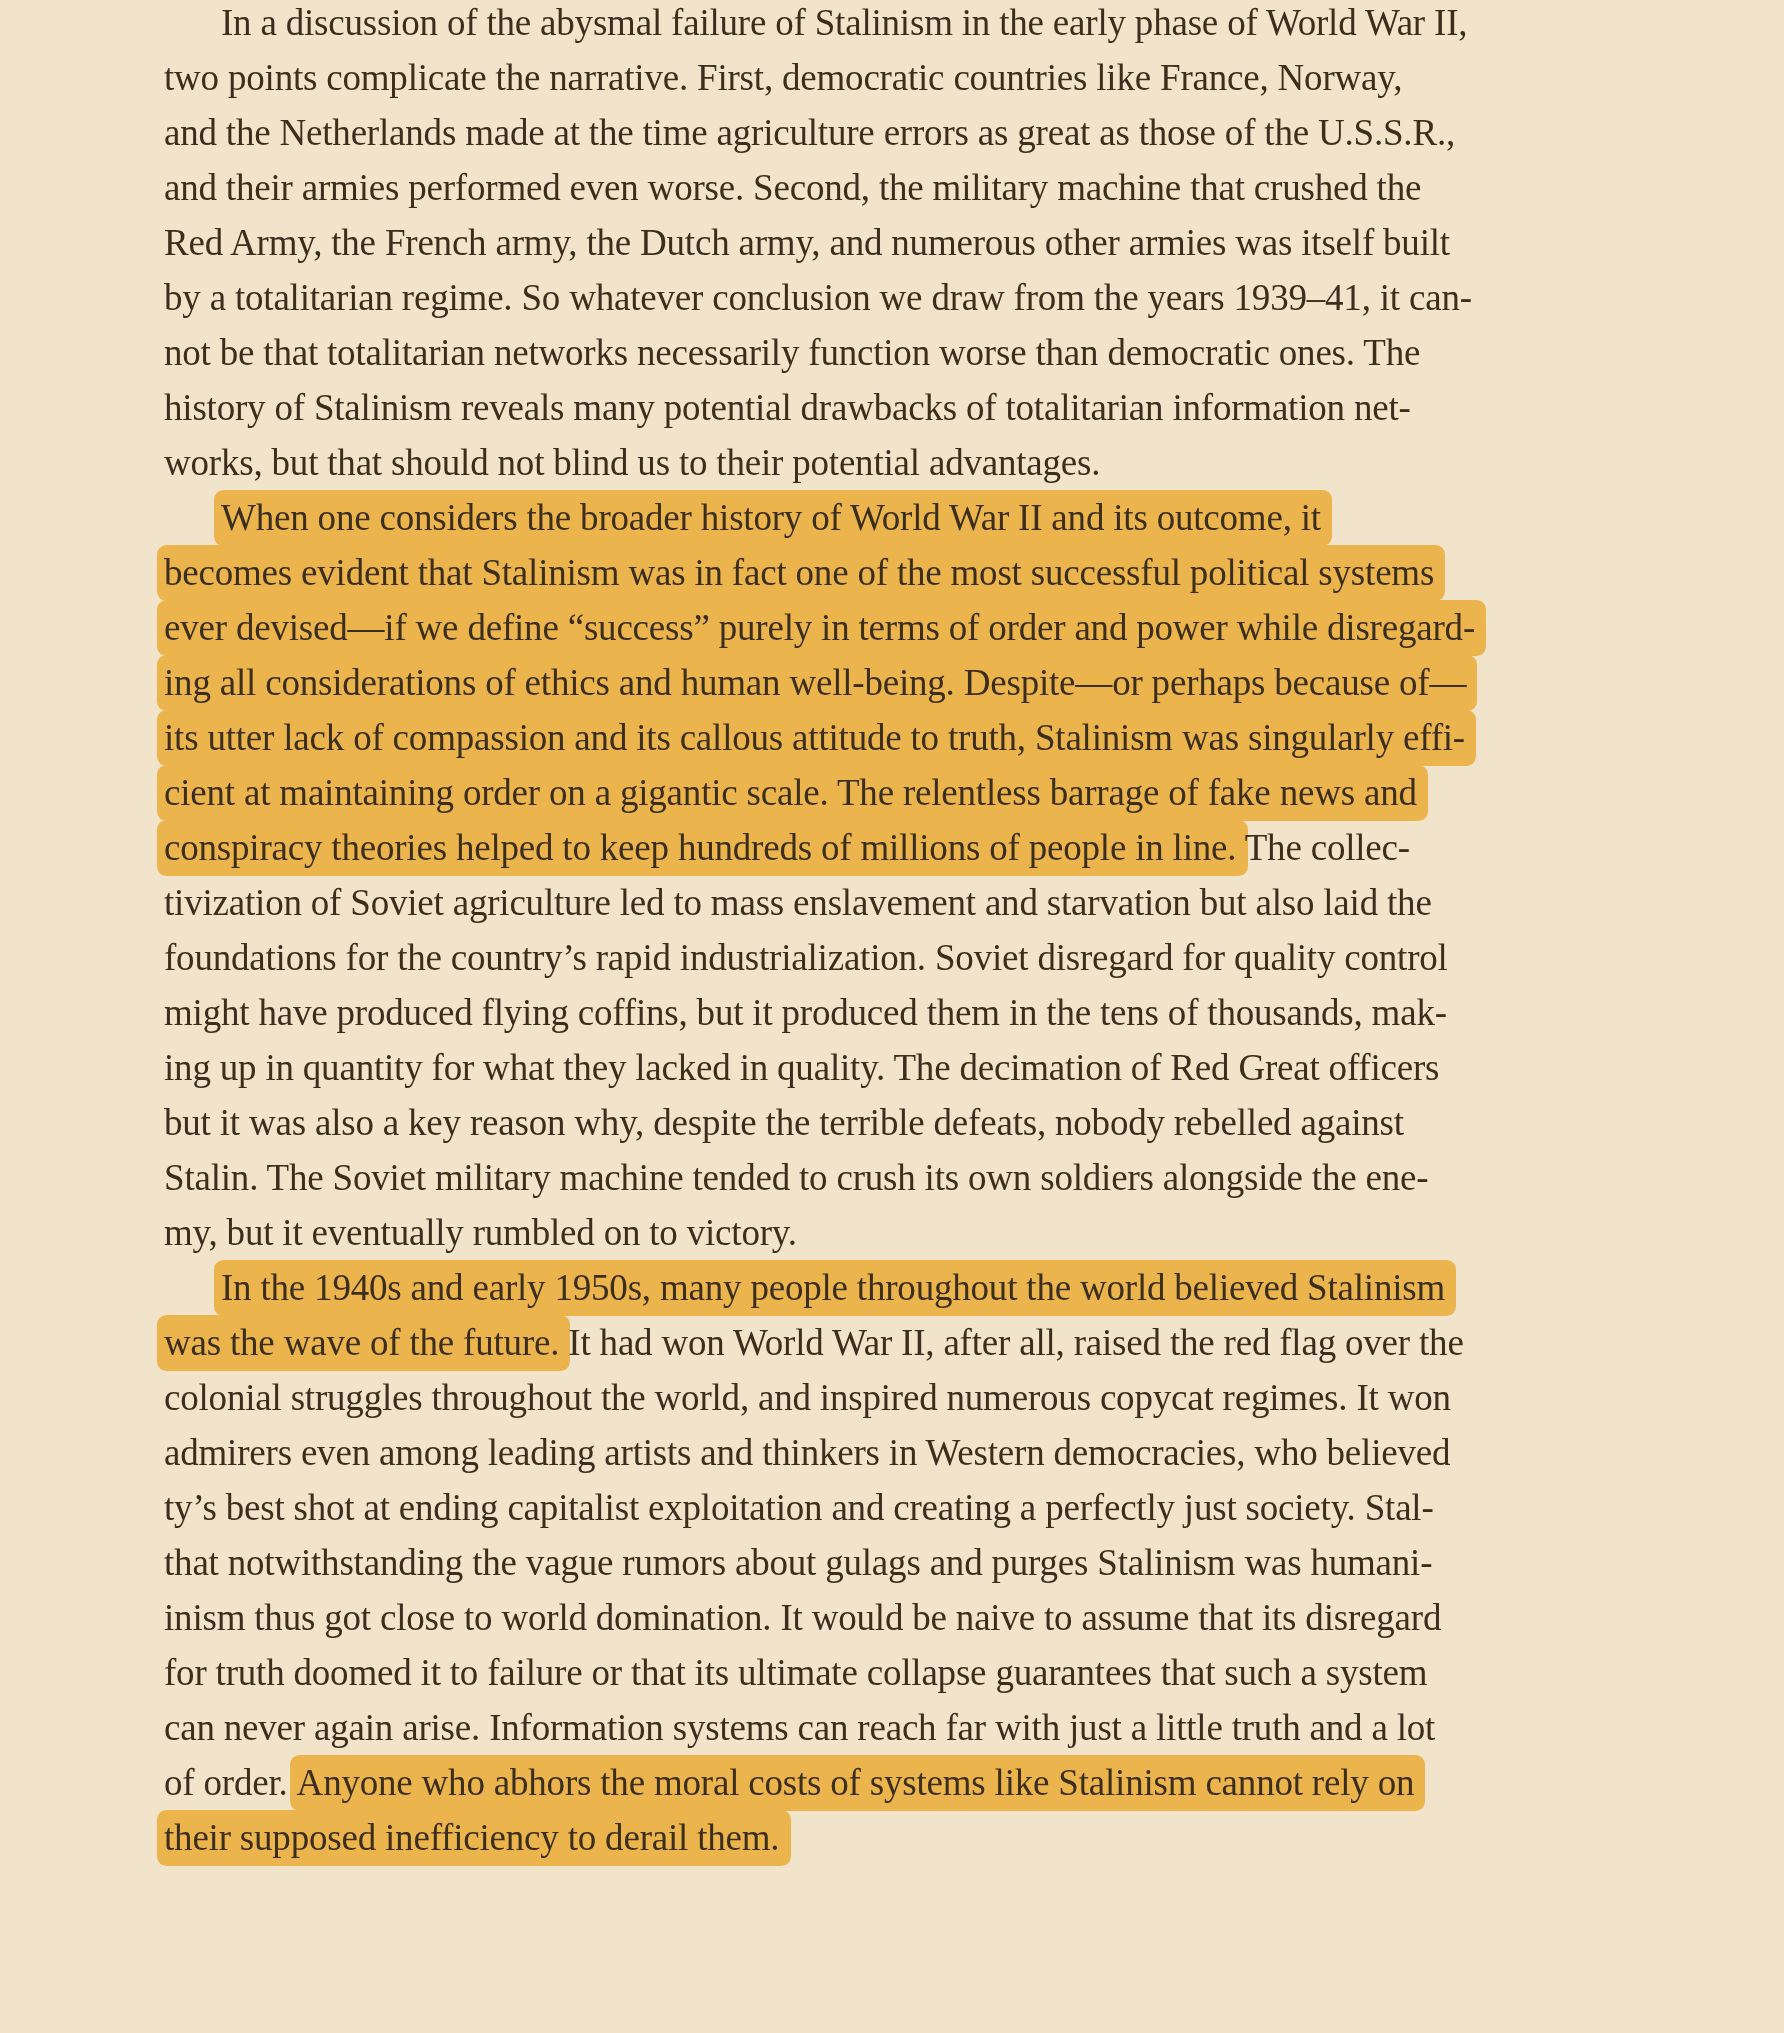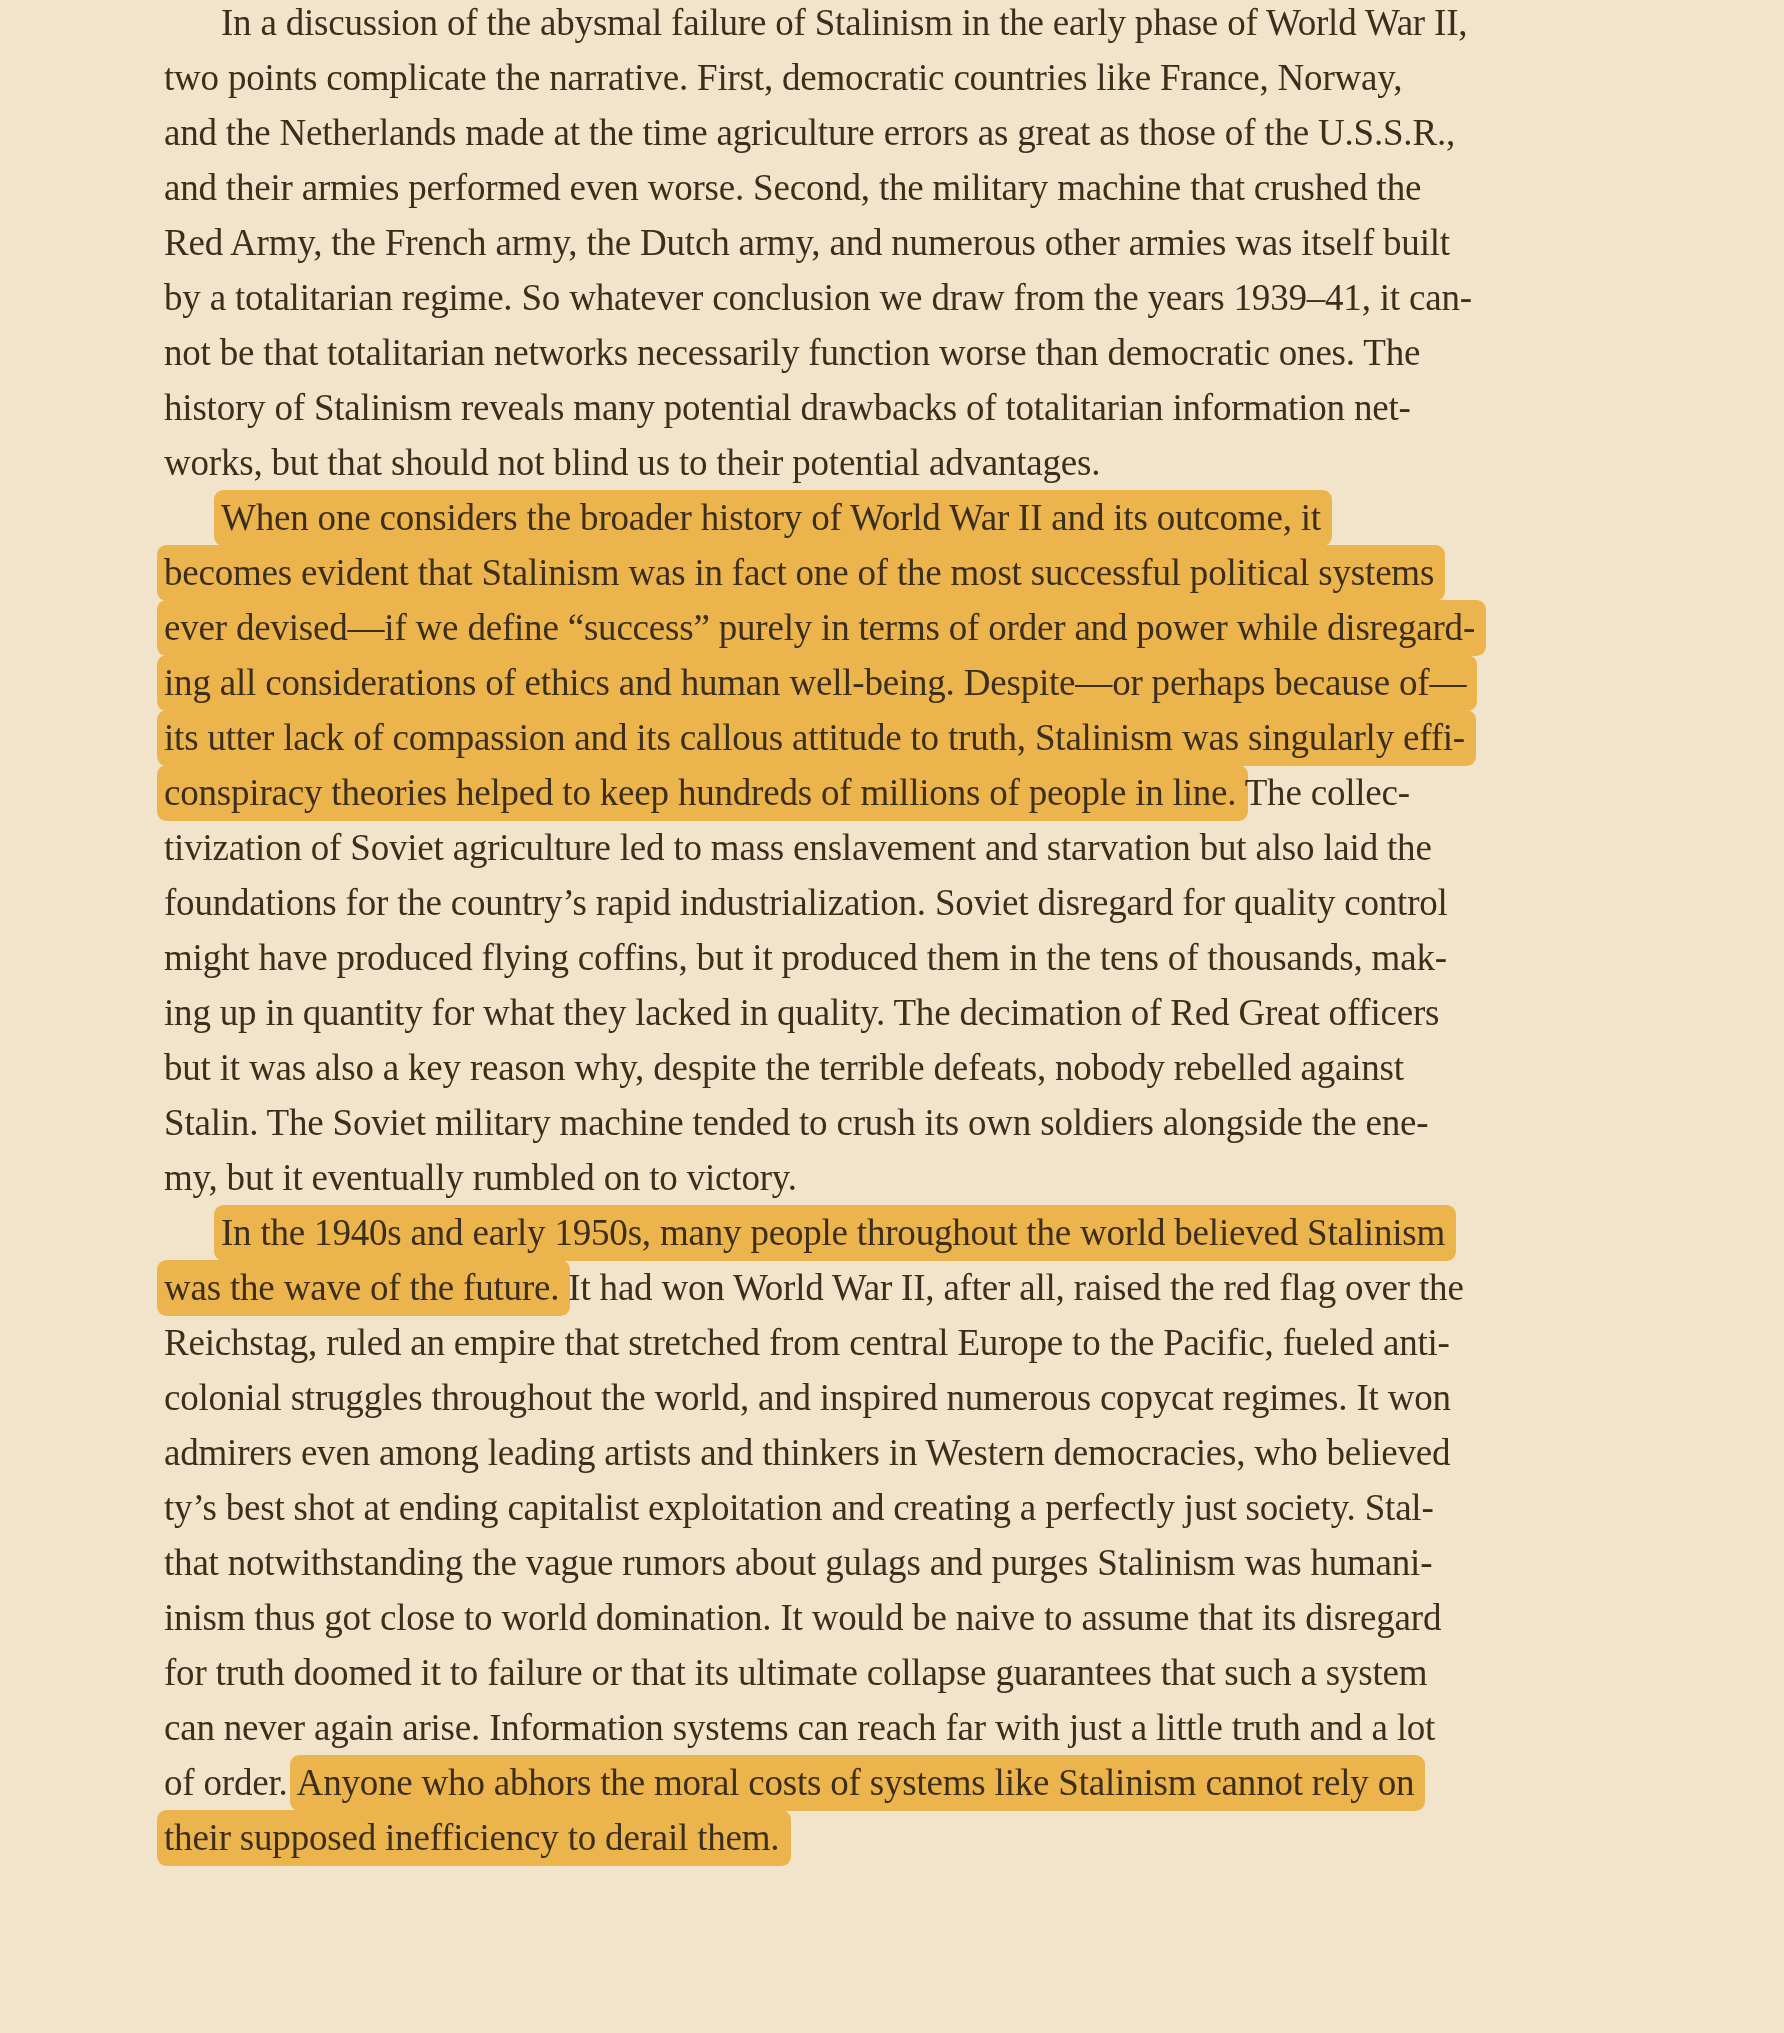--- a/index.html
+++ b/index.html
@@ -65,33 +65,33 @@
         <div class="line"><span class="plain">not be that totalitarian networks necessarily function worse than democratic ones. The</span></div>
         <div class="line"><span class="plain">history of Stalinism reveals many potential drawbacks of totalitarian information net-</span></div>
         <div class="line"><span class="plain">works, but that should not blind us to their potential advantages.</span></div>
       </div>
       <div class="paragraph">
         <div class="line indent"><span class="hl">When one considers the broader history of World War II and its outcome, it</span></div>
         <div class="line"><span class="hl">becomes evident that Stalinism was in fact one of the most successful political systems</span></div>
         <div class="line"><span class="hl">ever devised—if we define “success” purely in terms of order and power while disregard-</span></div>
         <div class="line"><span class="hl">ing all considerations of ethics and human well-being. Despite—or perhaps because of—</span></div>
         <div class="line"><span class="hl">its utter lack of compassion and its callous attitude to truth, Stalinism was singularly effi-</span></div>
+        <div class="line"><span class="hl">cient at maintaining order on a gigantic scale. The relentless barrage of fake news and</span></div>
         <div class="line"><span class="hl">conspiracy theories helped to keep hundreds of millions of people in line.</span><span class="plain"> The collec-</span></div>
         <div class="line"><span class="plain">tivization of Soviet agriculture led to mass enslavement and starvation but also laid the</span></div>
         <div class="line"><span class="plain">foundations for the country’s rapid industrialization. Soviet disregard for quality control</span></div>
         <div class="line"><span class="plain">might have produced flying coffins, but it produced them in the tens of thousands, mak-</span></div>
         <div class="line"><span class="plain">ing up in quantity for what they lacked in quality. The decimation of Red Great officers</span></div>
         <div class="line"><span class="plain">but it was also a key reason why, despite the terrible defeats, nobody rebelled against</span></div>
         <div class="line"><span class="plain">Stalin. The Soviet military machine tended to crush its own soldiers alongside the ene-</span></div>
         <div class="line"><span class="plain">my, but it eventually rumbled on to victory.</span></div>
       </div>
       <div class="paragraph">
         <div class="line indent"><span class="hl">In the 1940s and early 1950s, many people throughout the world believed Stalinism</span></div>
         <div class="line"><span class="hl">was the wave of the future.</span><span class="plain"> It had won World War II, after all, raised the red flag over the</span></div>
-        <div class="line"><span class="plain">Reichstag, ruled an empire that stretched from central Europe to the Pacific, fueled anti-</span></div>
         <div class="line"><span class="plain">colonial struggles throughout the world, and inspired numerous copycat regimes. It won</span></div>
         <div class="line"><span class="plain">admirers even among leading artists and thinkers in Western democracies, who believed</span></div>
         <div class="line"><span class="plain">ty’s best shot at ending capitalist exploitation and creating a perfectly just society. Stal-</span></div>
         <div class="line"><span class="plain">that notwithstanding the vague rumors about gulags and purges Stalinism was humani-</span></div>
         <div class="line"><span class="plain">inism thus got close to world domination. It would be naive to assume that its disregard</span></div>
         <div class="line"><span class="plain">for truth doomed it to failure or that its ultimate collapse guarantees that such a system</span></div>
         <div class="line"><span class="plain">can never again arise. Information systems can reach far with just a little truth and a lot</span></div>
         <div class="line"><span class="plain">of order. </span><span class="hl">Anyone who abhors the moral costs of systems like Stalinism cannot rely on</span></div>
         <div class="line"><span class="hl">their supposed inefficiency to derail them.</span></div>
       </div>

